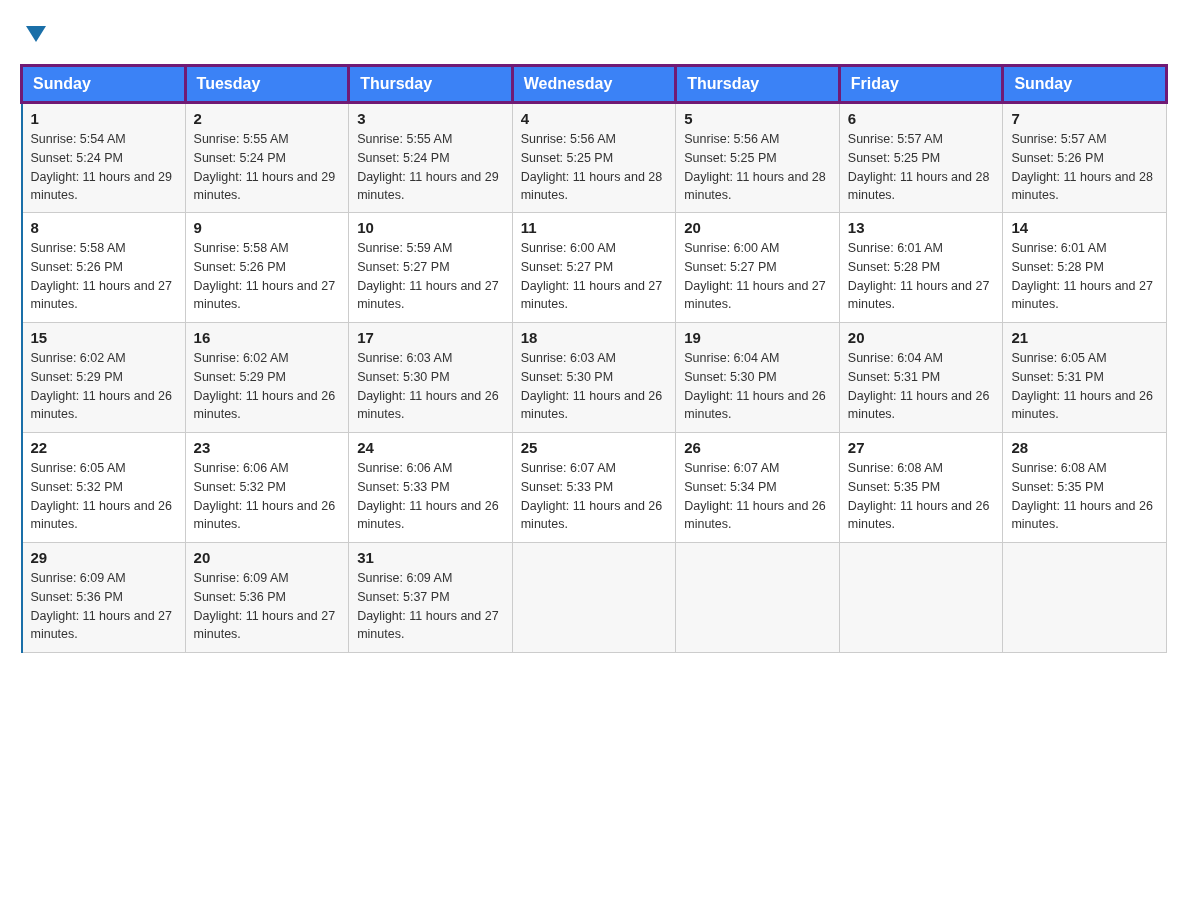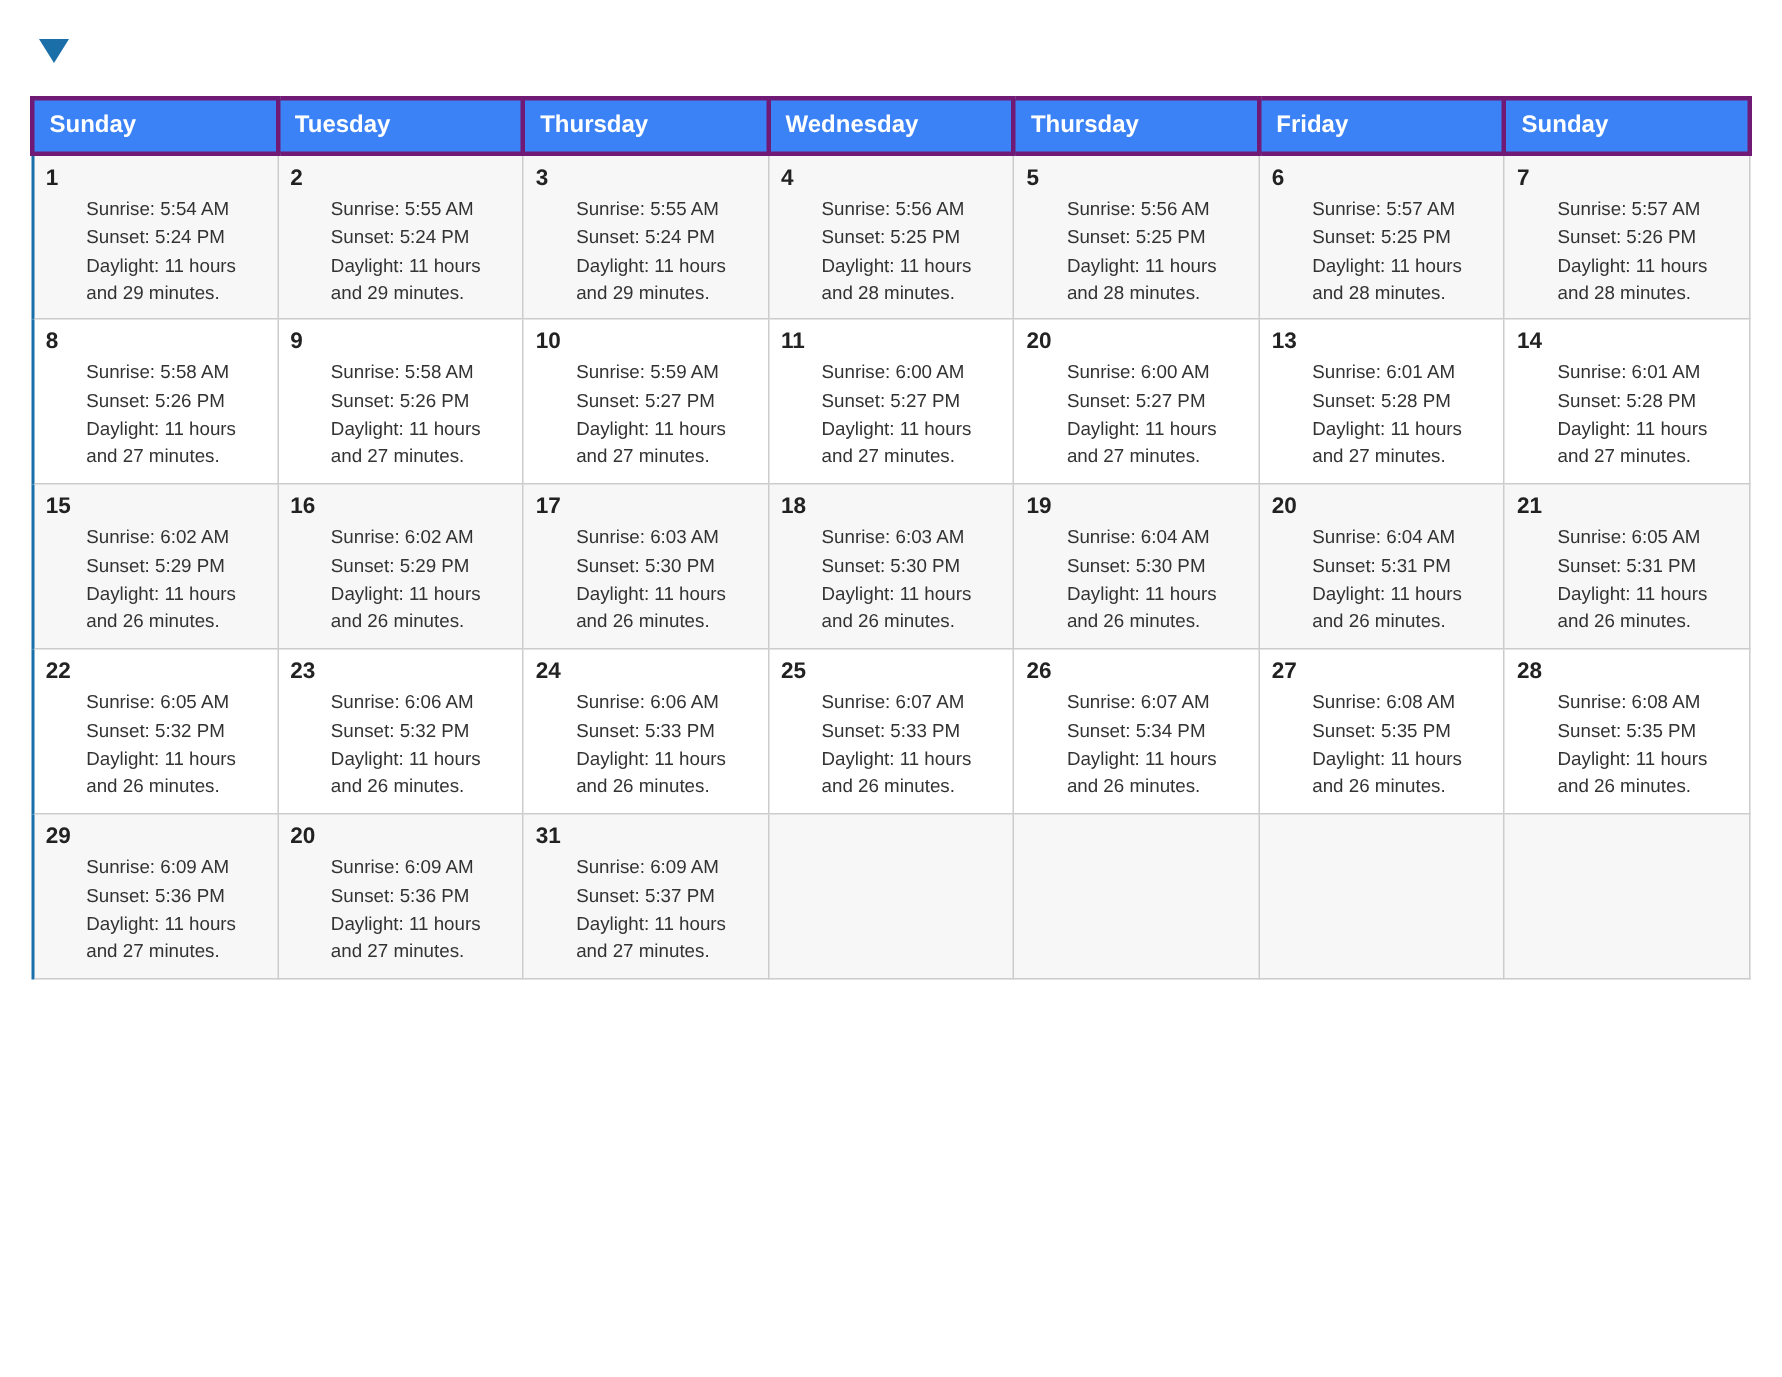--- a/index.html
+++ b/index.html
@@ -78,21 +78,20 @@
       font-size: 15px;
       font-weight: bold;
       color: #222;
       display: block;
       margin-bottom: 3px;
     }
     .day-info {
       font-size: 12.5px;
       color: #333;
       line-height: 1.5;
-      margin-left: 27px;
     }
     td.empty {
       background-color: #fff;
     }
     tbody tr td:first-child {
       border-left: 2px solid #1a6fa8;
     }
   </style>
 </head>
 <body>

